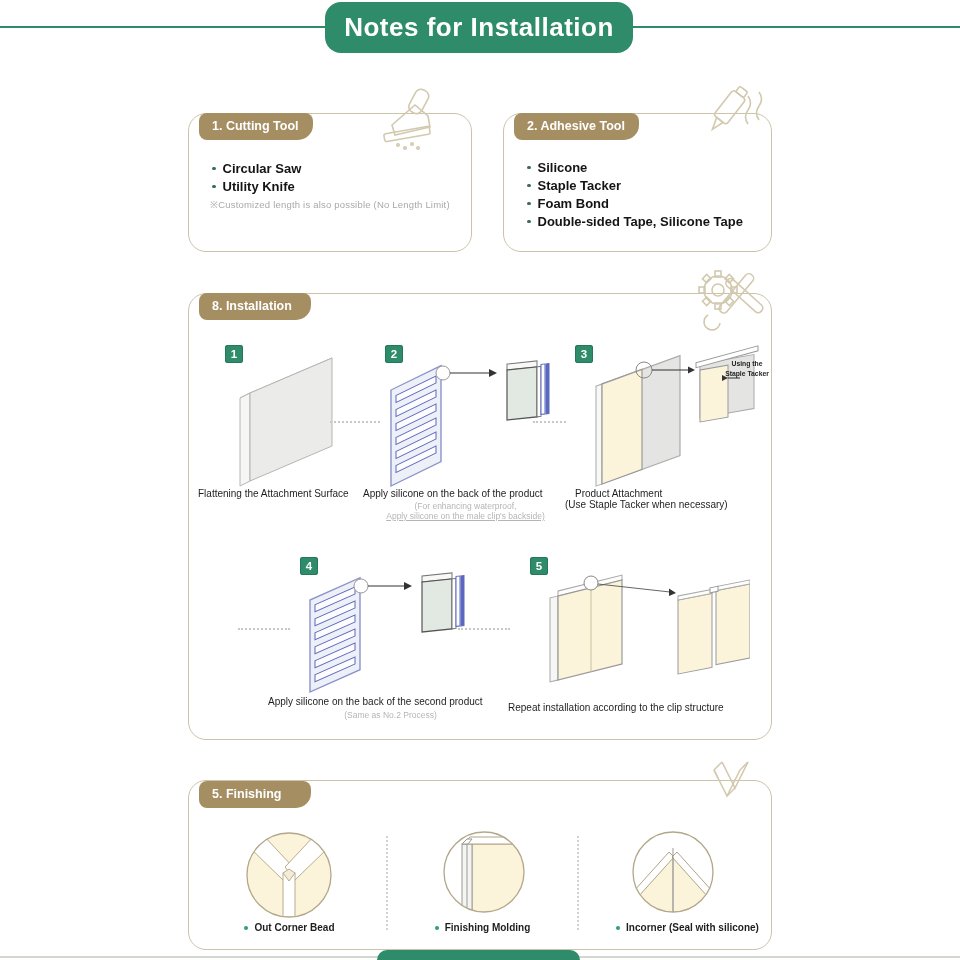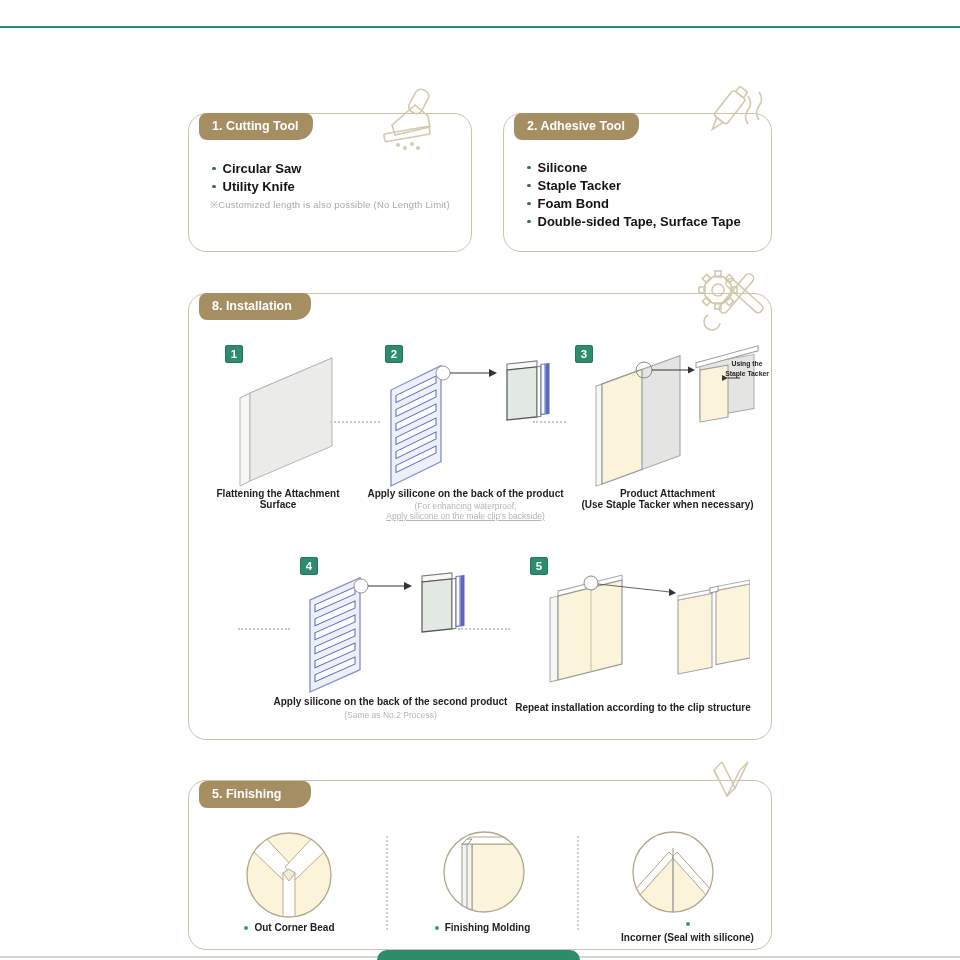--- a/index.html
+++ b/index.html
@@ -20,21 +20,21 @@
 
   
   .tool-item{position:absolute;display:flex;align-items:center;gap:7px;font-size:13px;font-weight:bold;color:#141414;}
   .tool-item .dot{width:3.5px;height:3.5px;border-radius:50%;background:#3c6b62;flex:0 0 auto;}
   .note{position:absolute;font-size:9.5px;color:#A9A9A9;letter-spacing:.2px;}
 
   
   .badge{position:absolute;width:18px;height:18px;background:#2E8C6A;border-radius:3px;color:#fff;
          font-size:11.5px;font-weight:bold;display:flex;align-items:center;justify-content:center;
          box-shadow:inset 0 0 0 1px #25775a;}
-  .caption{position:absolute;font-size:10px;font-weight:bold;color:#1e1e1e;text-align:center;}
+  .caption{position:absolute;font-size:10px;font-weight:normal;color:#1e1e1e;}
   .subcaption{position:absolute;font-size:8.5px;color:#b5b5b5;text-align:center;line-height:11px;}
   .annot{position:absolute;font-size:6.8px;font-weight:bold;color:#1e1e1e;text-align:center;line-height:9.5px;}
 
   .dots-h{position:absolute;border-top:2px dotted #c9c9c4;}
   .dots-v{position:absolute;border-left:2px dotted #d2d2cc;}
 
   
   .fin-label{position:absolute;display:flex;align-items:center;justify-content:center;gap:6px;
              font-size:10px;font-weight:bold;color:#1e1e1e;}
   .fin-label .dot{width:4px;height:4px;border-radius:50%;background:#2E9C85;}
@@ -44,20 +44,23 @@
   .bottom-peek{position:absolute;left:377px;top:950px;width:203px;height:10px;background:#2E8C6A;
                border-radius:12px 12px 0 0;}
   svg{display:block;}
 </style>
 </head>
 <body>
 
 <div class="page">
 
   <div class="title-line"></div>
+  <div class="title-box">
+    <span>Notes for Installation</span>
+  </div>
 
   <div class="panel" style="left:188px;top:113px;width:284px;height:139px;"></div>
   <div class="tag" style="left:199px;top:113px;min-width:112px;">
     <span>1. Cutting Tool</span>
   </div>
   <div class="abs" style="left:368px;top:88px;">
     <svg width="78" height="66" viewBox="0 0 78 66" fill="none" stroke="#D2C9AE" stroke-width="1.6">
       <rect x="44" y="1" width="14" height="25" rx="6" transform="rotate(28 51 13)"></rect>
       <path d="M24 37 L47 17 L60 28 L62 39 L27 47 Z"></path>
       <rect x="16" y="42" width="46" height="8" rx="2" transform="rotate(-10 39 46)"></rect>
@@ -99,21 +102,21 @@
   <div class="tool-item" style="left:527px;top:178px;">
     <span class="dot"></span>
     <span>Staple Tacker</span>
   </div>
   <div class="tool-item" style="left:527px;top:196px;">
     <span class="dot"></span>
     <span>Foam Bond</span>
   </div>
   <div class="tool-item" style="left:527px;top:214px;">
     <span class="dot"></span>
-    <span>Double-sided Tape, Surface Tape</span>
+    <span>Double-sided Tape, Silicone Tape</span>
   </div>
 
   <div class="panel" style="left:188px;top:293px;width:584px;height:447px;"></div>
   <div class="tag" style="left:199px;top:293px;min-width:112px;">
     <span>8. Installation</span>
   </div>
   <div class="abs" style="left:688px;top:263px;">
     <svg width="78" height="70" viewBox="0 0 78 70" fill="none" stroke="#D2C9AE" stroke-width="1.6">
       <rect x="44" y="6" width="9" height="48" rx="4" transform="rotate(40 48 30)"></rect>
       <rect x="52" y="10" width="9" height="46" rx="4" transform="rotate(-48 56 33)"></rect>
@@ -337,21 +340,21 @@
   <div class="dots-v" style="left:577px;top:836px;height:94px;"></div>
 
   <div class="fin-label" style="left:217px;top:922px;width:145px;">
     <span class="dot"></span>
     <span>Out Corner Bead</span>
   </div>
   <div class="fin-label" style="left:405px;top:922px;width:155px;justify-content:center;">
     <span class="dot"></span>
     <span>Finishing Molding</span>
   </div>
-  <div class="fin-label" style="left:595px;top:922px;width:185px;flex-direction:column;">
+  <div class="fin-label" style="left:595px;top:922px;width:185px;">
     <span class="dot"></span>
     <span>Incorner (Seal with silicone)</span>
   </div>
 
   <div class="bottom-line"></div>
   <div class="bottom-peek"></div>
 
 </div>
 
 </body></html>

